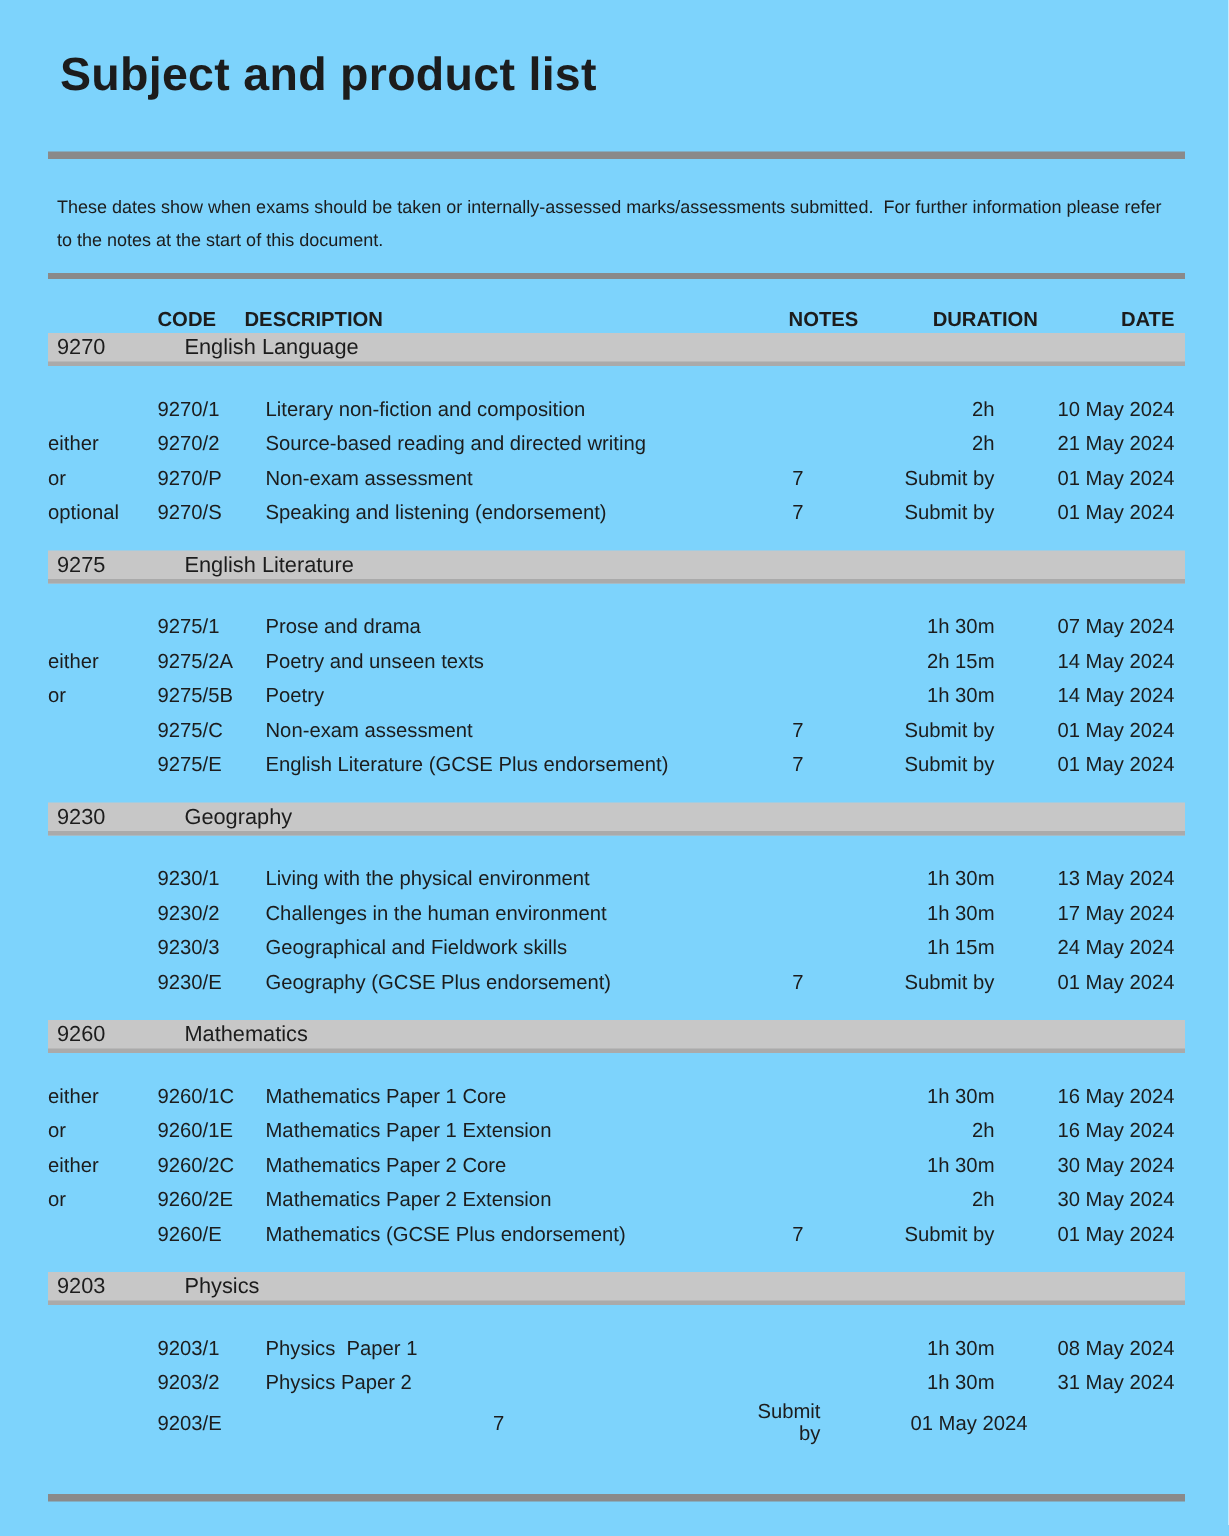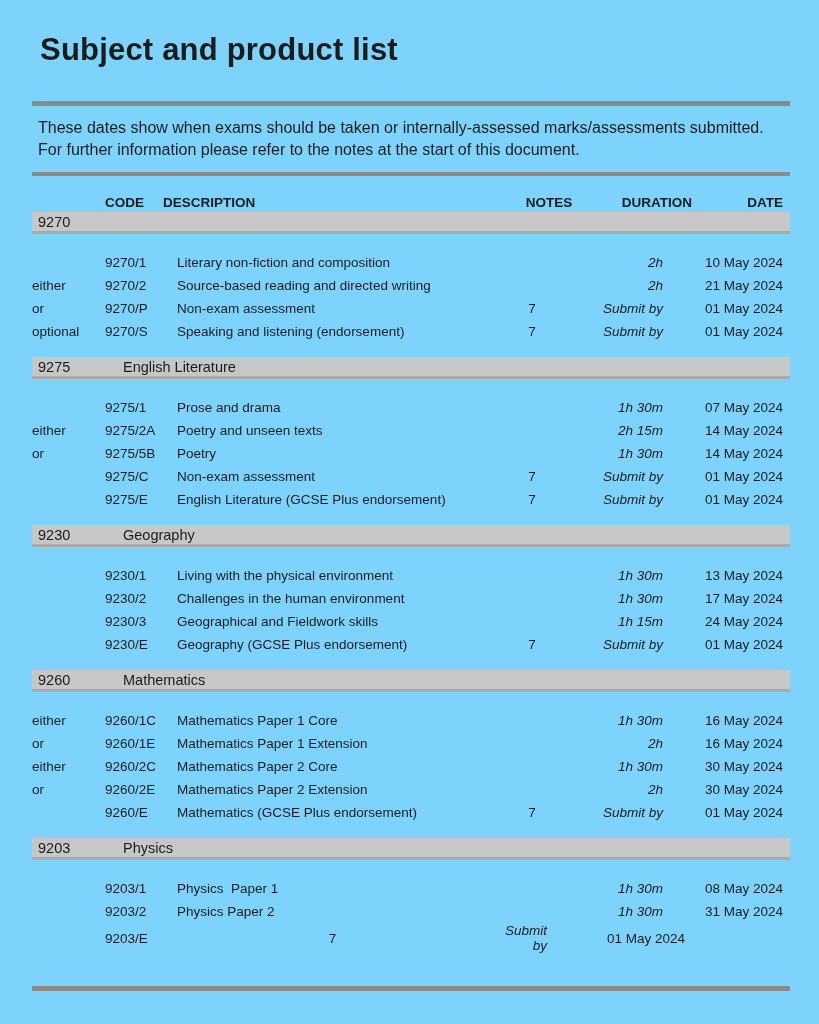--- a/index.html
+++ b/index.html
@@ -29,23 +29,23 @@
     letter-spacing:0.2px;
   }
   .rule{
     height:4.5px;
     background:var(--rule);
   }
   .rule-1{margin-top:31px;}
   .rule-2{margin-top:11px;}
   .rule-bottom{margin-top:26px;height:5px;}
   .intro{
-    margin-top:11px;
+    margin-top:21px;
     padding-left:6px;
-    font-size:16px;
+    font-size:12px;
     line-height:22px;
     white-space:pre-wrap;
     max-width:745px;
   }
   .grid{
     display:grid;
     grid-template-columns:73px 72px 1fr 88px 116px 98px;
     align-items:center;
   }
   .thead{
@@ -75,21 +75,21 @@
   .row{
     height:23px;
     font-size:13.5px;
   }
   .cell-qualifier{
     text-align:left;
     padding-right:13px;
   }
   .cell-desc{white-space:pre-wrap;}
   .cell-notes{text-align:center;}
-  .cell-duration{text-align:right;padding-right:29px;font-style:italic;}
+  .cell-duration{text-align:right;padding-right:29px;}
   .cell-date{text-align:right;padding-right:7px;}
 </style>
 </head>
 <body>
 
 <div class="page">
 
   <h1 class="doc-title">Subject and product list</h1>
 
   <div class="rule rule-1"></div>
@@ -104,20 +104,21 @@
     <span class="h-desc">DESCRIPTION</span>
     <span class="h-notes">NOTES</span>
     <span class="h-duration">DURATION</span>
     <span class="h-date">DATE</span>
   </div>
 
   <div id="sections">
   <div class="section">
     <div class="section-bar">
       <span class="sec-code">9270</span>
+      <span class="sec-title">English Language</span>
     </div>
     <div class="section-rows">
   <div class="grid row">
     <span class="cell-qualifier"></span>
     <span class="cell-code">9270/1</span>
     <span class="cell-desc">Literary non-fiction and composition</span>
     <span class="cell-notes"></span>
     <span class="cell-duration">2h</span>
     <span class="cell-date">10 May 2024</span>
   </div>

